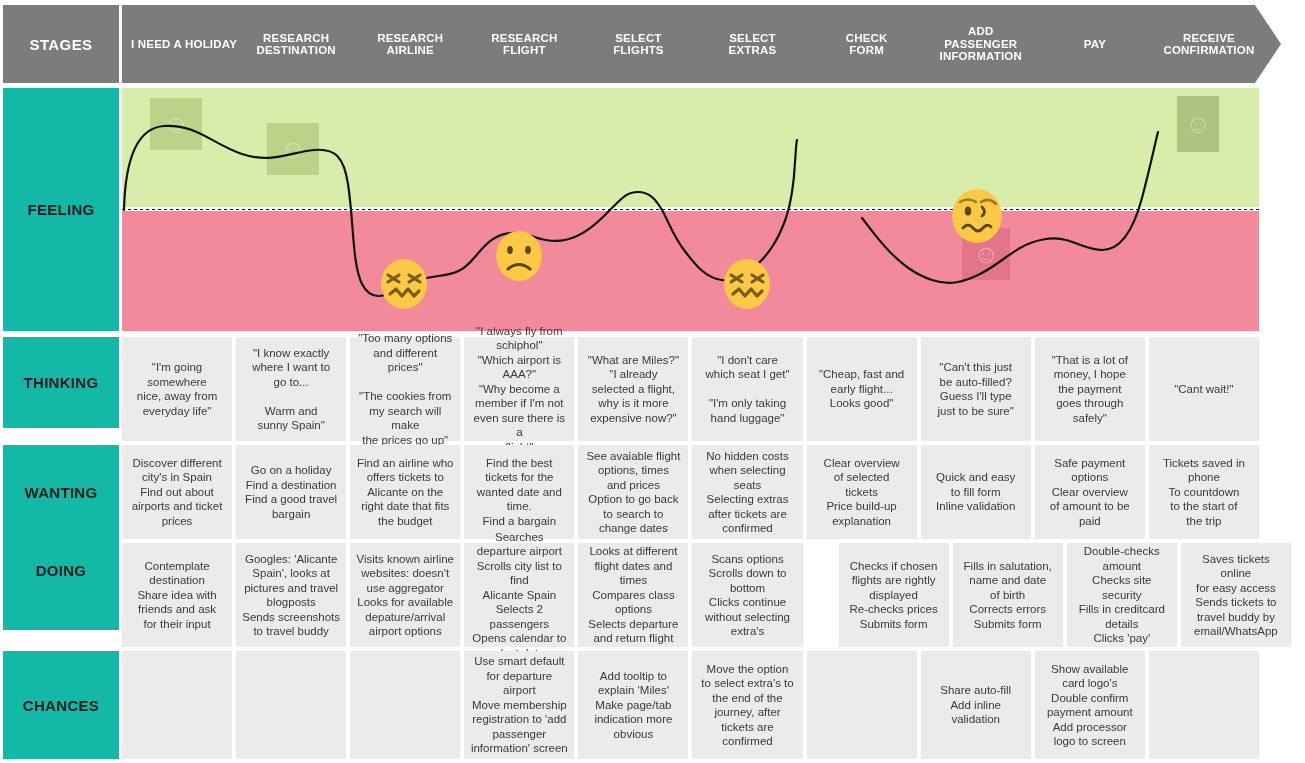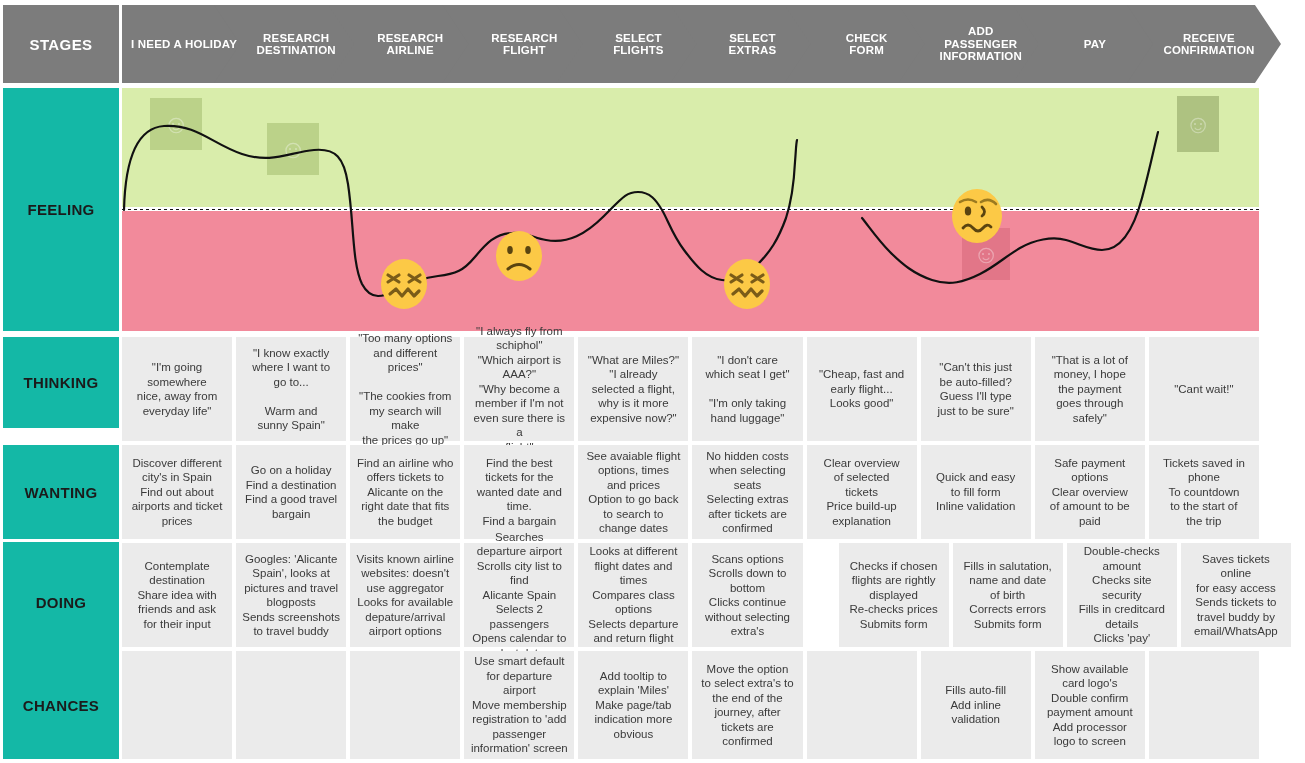--- a/index.html
+++ b/index.html
@@ -90,21 +90,21 @@
   .cell:last-child { margin-right: 0; }
   .cell.empty { color: transparent; }
 
   .r-think  { top: 337px; height: 104px; }
   .r-want   { top: 445px; height: 94px; }
   .r-doing  { top: 543px; height: 104px; }
   .r-chance { top: 651px; height: 108px; }
 
   .think-label  { top: 337px; height: 91px; }
   .want-label   { top: 445px; height: 94px; }
-  .doing-label  { top: 542px; height: 120px; }
+  .doing-label  { top: 510px; height: 120px; }
   .chance-label { top: 651px; height: 108px; }
 </style>
 </head>
 <body>
 
 <div id="map">
 
   <div class="stages-label">STAGES</div>
   <div id="chevrons">
       <div class="chev first" style="left: 122px; width: 132.1px;">
@@ -387,21 +387,21 @@
 Make page/tab
 indication more
 obvious</div>
       <div class="cell" style="width: 110.1px; flex: 0 0 110.1px;">Move the option
 to select extra's to
 the end of the
 journey, after
 tickets are
 confirmed</div>
       <div class="cell empty" style="width: 110.1px; flex: 0 0 110.1px;"></div>
-      <div class="cell" style="width: 110.1px; flex: 0 0 110.1px;">Fills auto-fill
+      <div class="cell" style="width: 110.1px; flex: 0 0 110.1px;">Share auto-fill
 Add inline
 validation</div>
       <div class="cell" style="width: 110.1px; flex: 0 0 110.1px;">Show available
 card logo's
 Double confirm
 payment amount
 Add processor
 logo to screen</div>
       <div class="cell empty" style="width: 110.1px; flex: 0 0 110.1px;"></div>
     </div>

